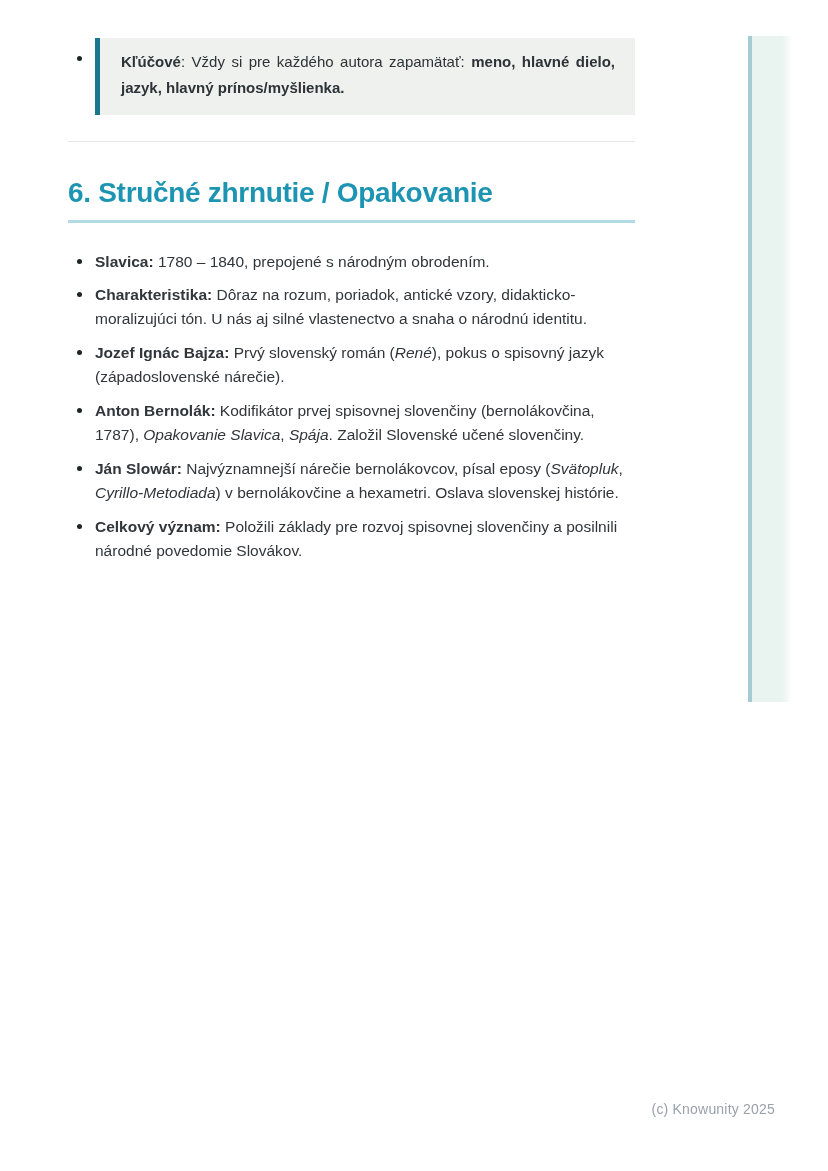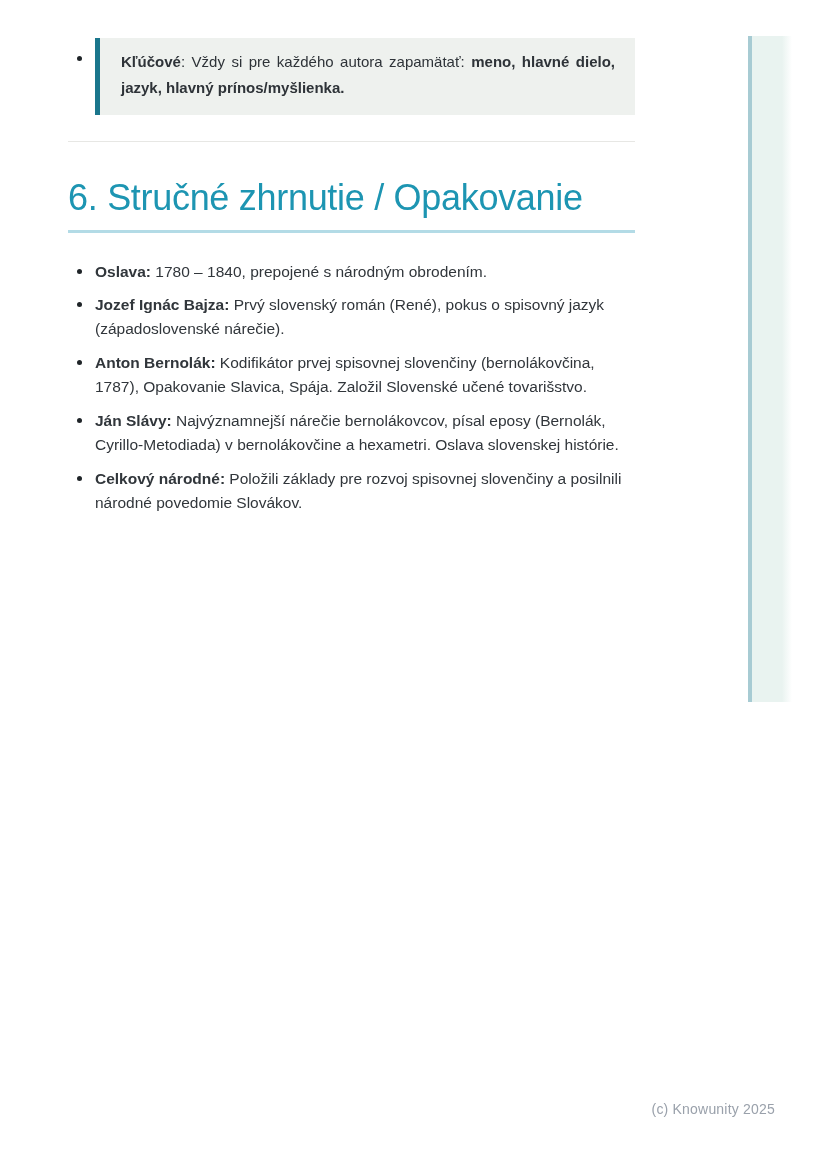--- a/index.html
+++ b/index.html
@@ -49,35 +49,35 @@
     padding: 11px 20px 13px 21px;
   }
   .callout p {
     font-size: 15px;
     line-height: 1.75;
     text-align: justify;
     color: #2e3338;
   }
 
   .seg-bold   { font-weight: bold; }
-  .seg-italic { }
+  .seg-italic { font-style: italic; }
   .seg-normal { font-weight: normal; }
 
   
   .divider {
     border: none;
     border-top: 1px solid var(--divider, #e7e7e4);
     margin-top: 26px;
   }
 
   
   .heading {
     margin-top: 35px;
-    font-size: 36px;
-    font-weight: normal;
+    font-size: 28px;
+    font-weight: bold;
     letter-spacing: -0.3px;
     color: var(--accent, #1d95b2);
   }
   .heading-underline {
     margin-top: 11px;
     height: 3px;
     width: 100%;
     background: var(--heading-underline, #b3dbe6);
   }
 
@@ -140,25 +140,26 @@
         <p id="callout-text"><span class="seg-bold">Kľúčové</span><span class="seg-normal">: Vždy si pre každého autora zapamätať: </span><span class="seg-bold">meno, hlavné dielo, jazyk, hlavný prínos/myšlienka.</span></p>
       </div>
     </div>
 
     <hr class="divider">
 
     <h2 class="heading">6. Stručné zhrnutie / Opakovanie</h2>
     <div class="heading-underline"></div>
 
     <ul class="summary-list" id="summary-list">
-        <li><span class="dot"></span><span class="seg-bold">Oslava:</span><span class="seg-normal"> 1780 – 1840, prepojené s národným obrodením.</span></li>
+        <li><span class="dot"></span><span class="seg-bold">Slavica:</span><span class="seg-normal"> 1780 – 1840, prepojené s národným obrodením.</span></li>
+        <li><span class="dot"></span><span class="seg-bold">Charakteristika:</span><span class="seg-normal"> Dôraz na rozum, poriadok, antické vzory, didakticko-moralizujúci tón. U nás aj silné vlastenectvo a snaha o národnú identitu.</span></li>
         <li><span class="dot"></span><span class="seg-bold">Jozef Ignác Bajza:</span><span class="seg-normal"> Prvý slovenský román (</span><span class="seg-italic">René</span><span class="seg-normal">), pokus o spisovný jazyk (západoslovenské nárečie).</span></li>
-        <li><span class="dot"></span><span class="seg-bold">Anton Bernolák:</span><span class="seg-normal"> Kodifikátor prvej spisovnej slovenčiny (bernolákovčina, 1787), </span><span class="seg-italic">Opakovanie Slavica</span><span class="seg-normal">, </span><span class="seg-italic">Spája</span><span class="seg-normal">. Založil Slovenské učené tovarišstvo.</span></li>
-        <li><span class="dot"></span><span class="seg-bold">Ján Slávy:</span><span class="seg-normal"> Najvýznamnejší nárečie bernolákovcov, písal eposy (</span><span class="seg-italic">Bernolák</span><span class="seg-normal">, </span><span class="seg-italic">Cyrillo-Metodiada</span><span class="seg-normal">) v bernolákovčine a hexametri. Oslava slovenskej histórie.</span></li>
-        <li><span class="dot"></span><span class="seg-bold">Celkový národné:</span><span class="seg-normal"> Položili základy pre rozvoj spisovnej slovenčiny a posilnili národné povedomie Slovákov.</span></li>
+        <li><span class="dot"></span><span class="seg-bold">Anton Bernolák:</span><span class="seg-normal"> Kodifikátor prvej spisovnej slovenčiny (bernolákovčina, 1787), </span><span class="seg-italic">Opakovanie Slavica</span><span class="seg-normal">, </span><span class="seg-italic">Spája</span><span class="seg-normal">. Založil Slovenské učené slovenčiny.</span></li>
+        <li><span class="dot"></span><span class="seg-bold">Ján Slowár:</span><span class="seg-normal"> Najvýznamnejší nárečie bernolákovcov, písal eposy (</span><span class="seg-italic">Svätopluk</span><span class="seg-normal">, </span><span class="seg-italic">Cyrillo-Metodiada</span><span class="seg-normal">) v bernolákovčine a hexametri. Oslava slovenskej histórie.</span></li>
+        <li><span class="dot"></span><span class="seg-bold">Celkový význam:</span><span class="seg-normal"> Položili základy pre rozvoj spisovnej slovenčiny a posilnili národné povedomie Slovákov.</span></li>
       </ul>
 
   </div>
 
   <div class="next-page-strip"></div>
 
   <div class="footer">(c) Knowunity 2025</div>
 
 </div>
 

